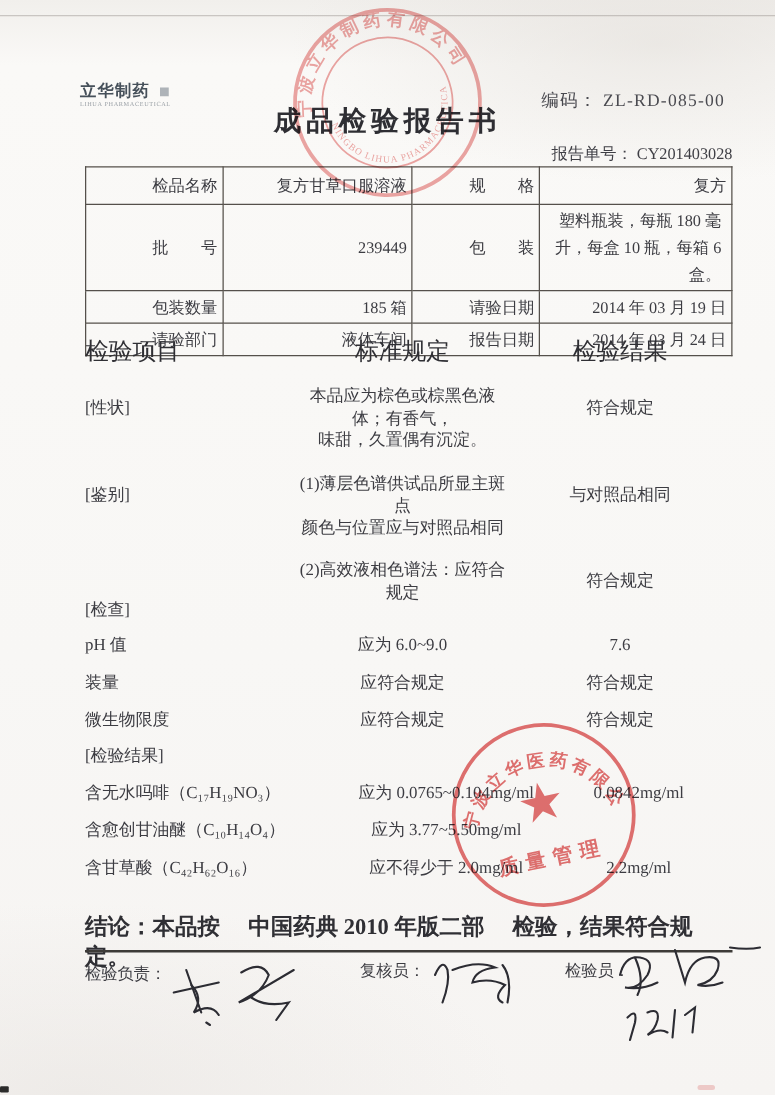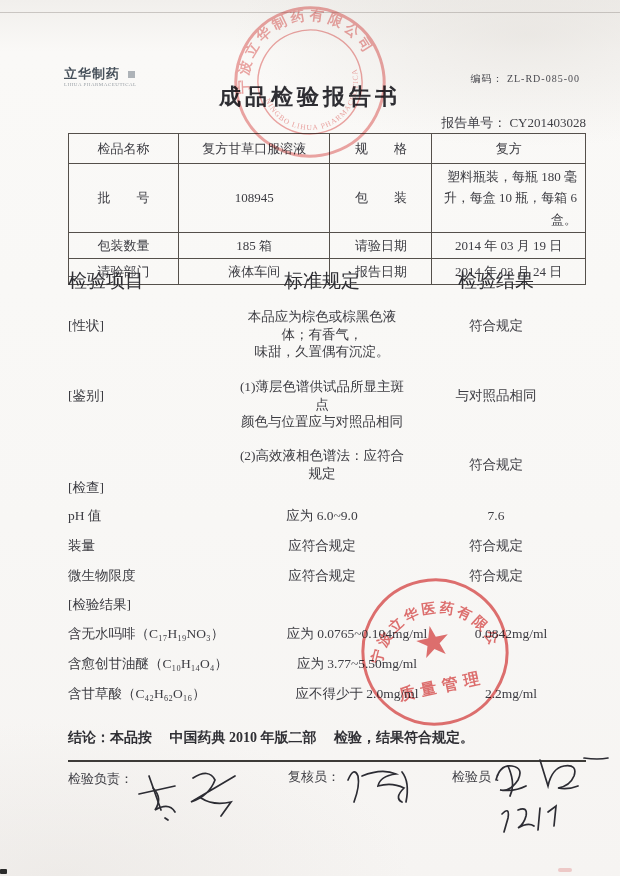--- a/index.html
+++ b/index.html
@@ -19,41 +19,41 @@
   }
   .scan-edge-top{position:absolute;left:0;top:12px;width:620px;height:1px;background:rgba(150,145,140,.45);}
   .scan-mark-bl{position:absolute;left:0;bottom:2px;width:7px;height:5px;background:#2b2b2b;border-radius:1px;}
   .scan-smudge-br{position:absolute;right:48px;bottom:4px;width:14px;height:4px;background:rgba(220,120,120,.35);border-radius:2px;}
 
   .logo{position:absolute;left:64px;top:64px;line-height:1.1;}
   .logo .cn{font-family:"Liberation Sans","DejaVu Sans",sans-serif;font-weight:bold;font-size:13px;color:#46505a;letter-spacing:1px;}
   .logo .en{font-size:5px;color:#9aa0a6;letter-spacing:.5px;}
   .logo .mark{display:inline-block;width:7px;height:7px;background:#8d959c;margin-left:8px;opacity:.7;}
 
-  .doc-code{position:absolute;right:40px;top:72px;font-size:10px;color:#4a4a50;letter-spacing:1px;text-align:center;}
+  .doc-code{position:absolute;right:40px;top:72px;font-size:14px;color:#4a4a50;letter-spacing:1px;text-align:center;}
   .doc-title{position:absolute;left:0;top:82px;width:620px;text-align:center;
     font-size:22px;font-weight:bold;color:#2e2e33;letter-spacing:4px;}
   .report-no{position:absolute;right:34px;top:114px;font-size:13px;color:#3f3f45;}
 
   table.info{position:absolute;left:68px;top:133px;width:518px;border-collapse:collapse;
     font-size:13px;color:#3c3c42;}
-  table.info td{border:1px solid #55504b;text-align:center;padding:1px 4px;}
+  table.info td{border:1px solid #55504b;text-align:right;padding:1px 4px;}
   table.info td.pack{ text-align:right;padding:2px 8px;line-height:1.65;}
   table.info col.c1{width:110px;} table.info col.c2{width:152px;}
   table.info col.c3{width:102px;} table.info col.c4{width:154px;}
 
   .rrow{position:absolute;left:68px;width:518px;display:grid;grid-template-columns:170px 1fr 180px;
     font-size:13.5px;color:#3c3c42;align-items:center;}
   .rrow .item{text-align:left;}
   .rrow .std{text-align:center;}
   .rrow .res{text-align:center;}
   .rrow.assay{grid-template-columns:210px 1fr 150px;}
   .rrow.hdr{font-weight:normal;font-size:19px;color:#2f2f34;}
 
-  .conclusion{position:absolute;left:68px;top:729px;width:518px;font-size:14px;font-weight:bold;color:#2f2f34;}
+  .conclusion{position:absolute;left:68px;top:729px;width:518px;font-size:18px;font-weight:bold;color:#2f2f34;}
   .sig-rule{position:absolute;left:68px;top:760px;width:518px;height:2px;background:#3d3b38;}
   .sig-label{position:absolute;font-size:13px;color:#3c3c42;}
   .sig-svg{position:absolute;pointer-events:none;}
 
   .stamp{position:absolute;mix-blend-mode:multiply;pointer-events:none;}
 </style>
 </head>
 <body>
 
 <div class="paper">
@@ -86,21 +86,21 @@
       </colgroup>
     <tbody>
         <tr style="height:30px">
       <td>检品名称</td>
       <td>复方甘草口服溶液</td>
       <td>规　　格</td>
       <td>复方</td>
     </tr>
     <tr style="height:43px">
       <td>批　　号</td>
-      <td>108945</td>
+      <td>239449</td>
       <td>包　　装</td>
       <td class="pack">塑料瓶装，每瓶 180 毫升，每盒 10 瓶，每箱 6 盒。</td>
     </tr>
     <tr style="height:26px">
       <td>包装数量</td>
       <td>185 箱</td>
       <td>请验日期</td>
       <td>2014 年 03 月 19 日</td>
     </tr>
     <tr style="height:26px">

